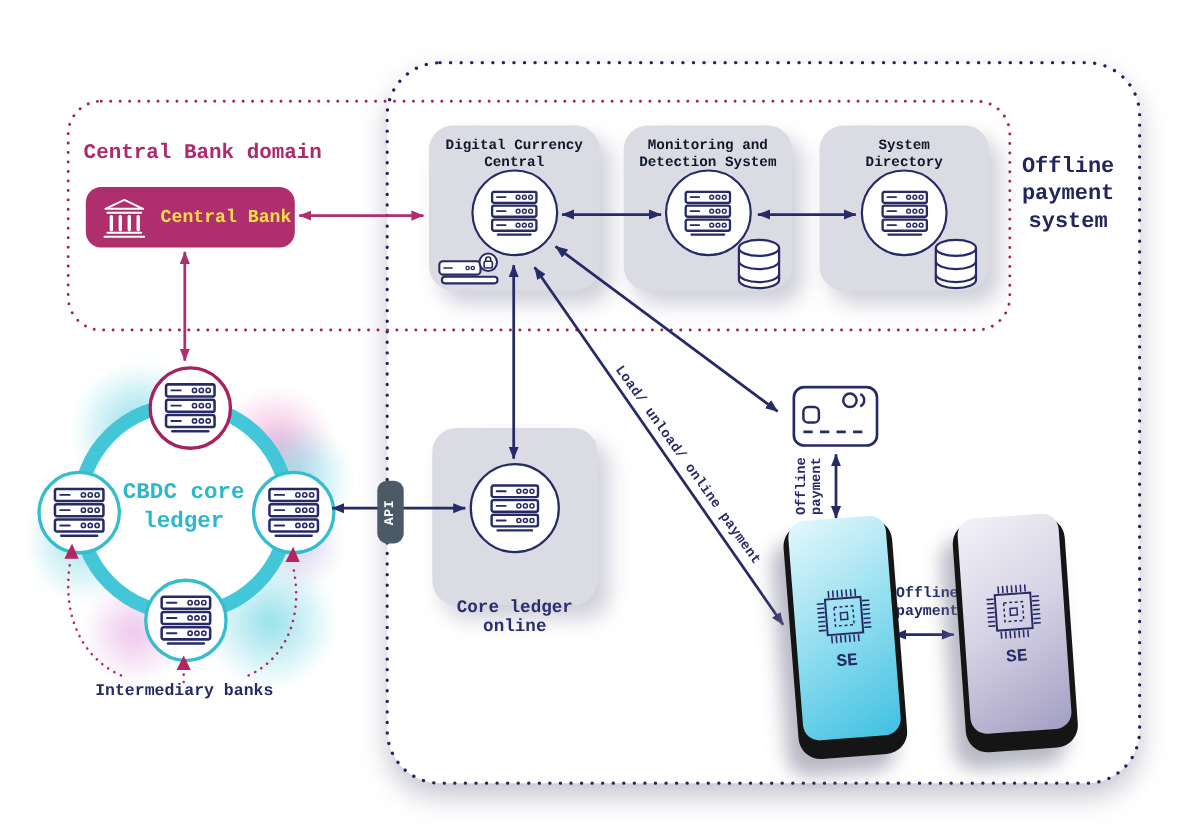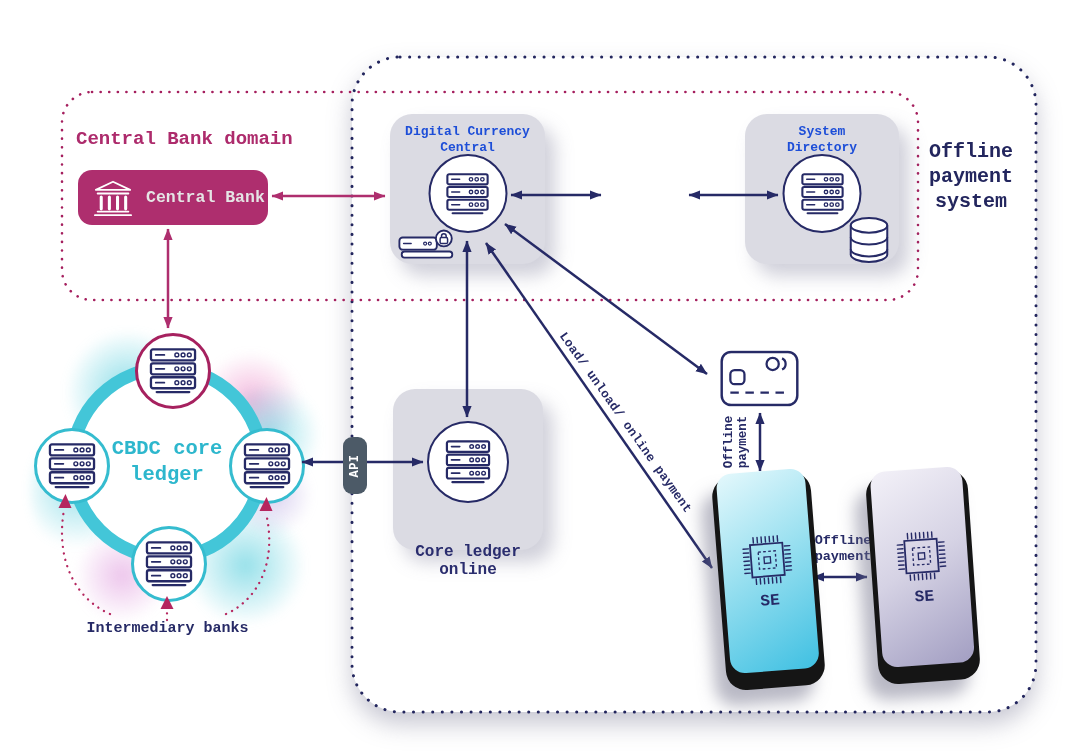--- a/index.html
+++ b/index.html
@@ -8,21 +8,21 @@
   .abs{position:absolute;}
   svg.full{position:absolute;left:0;top:0;pointer-events:none;}
   
   .ops-card{left:352px;top:57px;width:684px;height:655px;border-radius:48px;background:#ffffff;
             box-shadow:0 12px 24px rgba(130,130,155,.45);}
   
   .blob{position:absolute;border-radius:50%;filter:blur(5px);}
   
   .gbox{position:absolute;background:#dbdbe3;border-radius:22px;
         box-shadow:10px 12px 18px rgba(120,120,148,.35);}
-  .gbox-title{margin-top:10px;text-align:center;font-size:13px;line-height:1.2;color:#1d4ed8;}
+  .gbox-title{margin-top:10px;text-align:center;font-size:13px;line-height:1.2;color:#0f172a;}
   .gbox-title span{display:block;}
   .hub{position:absolute;left:50%;transform:translateX(-50%);background:#fff;border:2.6px solid #262a66;
        border-radius:50%;display:flex;align-items:center;justify-content:center;}
   .hub-lg{width:75px;height:75px;top:40px;}
   
   .node{position:absolute;width:70px;height:70px;border-radius:50%;background:#fff;border:3px solid #35bccf;
         display:flex;align-items:center;justify-content:center;}
   .node-magenta{border-color:#a6215f;}
   
   .phone{position:absolute;background:#151515;border-radius:20px;padding:5px 5px 9px 5px;
@@ -32,21 +32,21 @@
   .screen-cyan{background:linear-gradient(150deg,#e4f8fc 0%,#9fe2f1 42%,#3fc0e2 100%);}
   .screen-lav{background:linear-gradient(150deg,#f3f1f8 0%,#d5d2e4 48%,#a29ec2 100%);}
   .se-label{font-size:16px;color:#262a66;}
   .rot-label{position:absolute;text-align:center;font-size:12.5px;line-height:1.15;color:#262a66;white-space:nowrap;}
   .api-pill{position:absolute;left:343px;top:437px;width:24px;height:57px;background:#4c5a67;border-radius:9px;
             display:flex;align-items:center;justify-content:center;}
   .api-pill span{transform:rotate(-90deg);color:#fff;font-size:12px;letter-spacing:.5px;}
   .title-magenta{left:76px;top:128px;font-size:19px;color:#ad2b6c;}
   .cb-button{left:78px;top:170px;width:190px;height:55px;background:#ae2e6e;border-radius:14px;
              display:flex;align-items:center;gap:12px;padding-left:14px;box-sizing:border-box;}
-  .cb-button .lbl{color:#e5e5e5;font-size:16.5px;}
+  .cb-button .lbl{color:#fde047;font-size:16.5px;}
   .ops-title{left:918px;top:139px;width:106px;text-align:center;font-size:20px;line-height:25px;color:#23265e;}
   .ops-title span{display:block;}
   .cbdc-title{left:97px;top:436px;width:140px;text-align:center;font-size:20.5px;line-height:26px;color:#2db7cd;}
   .cbdc-title span{display:block;}
   .gw-label{position:absolute;left:0;right:0;top:118px;text-align:center;font-size:16px;line-height:1.15;color:#2a2d6e;margin-top:36px;}
   .gw-label span{display:block;}
   .intermediary{left:70px;top:620px;width:195px;text-align:center;font-size:15px;color:#262a66;}
   .icon{display:block;}
 </style>
 </head>
@@ -152,20 +152,34 @@
     <div class="hub hub-lg">
       <svg class="icon" width="44" height="42" viewBox="0 0 50 48">
           <use href="#server"></use>
         </svg>
     </div>
     <svg class="icon" style="position:absolute;left:8px;bottom:3px;" width="58" height="32" viewBox="0 0 62 34">
         <use href="#hsm"></use>
       </svg>
   </div>
 
+  <div class="gbox" style="left:567px;top:114px;width:153px;height:150px;">
+    <div class="gbox-title">
+      <span>Monitoring and</span>
+        <span>Detection System</span>
+    </div>
+    <div class="hub hub-lg">
+      <svg class="icon" width="44" height="42" viewBox="0 0 50 48">
+          <use href="#server"></use>
+        </svg>
+    </div>
+    <svg class="icon" style="position:absolute;right:9px;bottom:0px;" width="42" height="48" viewBox="0 0 46 52">
+        <use href="#db"></use>
+      </svg>
+  </div>
 
   <div class="gbox" style="left:745px;top:114px;width:154px;height:150px;">
     <div class="gbox-title">
       <span>System</span>
         <span>Directory</span>
     </div>
     <div class="hub hub-lg">
       <svg class="icon" width="44" height="42" viewBox="0 0 50 48">
           <use href="#server"></use>
         </svg>

